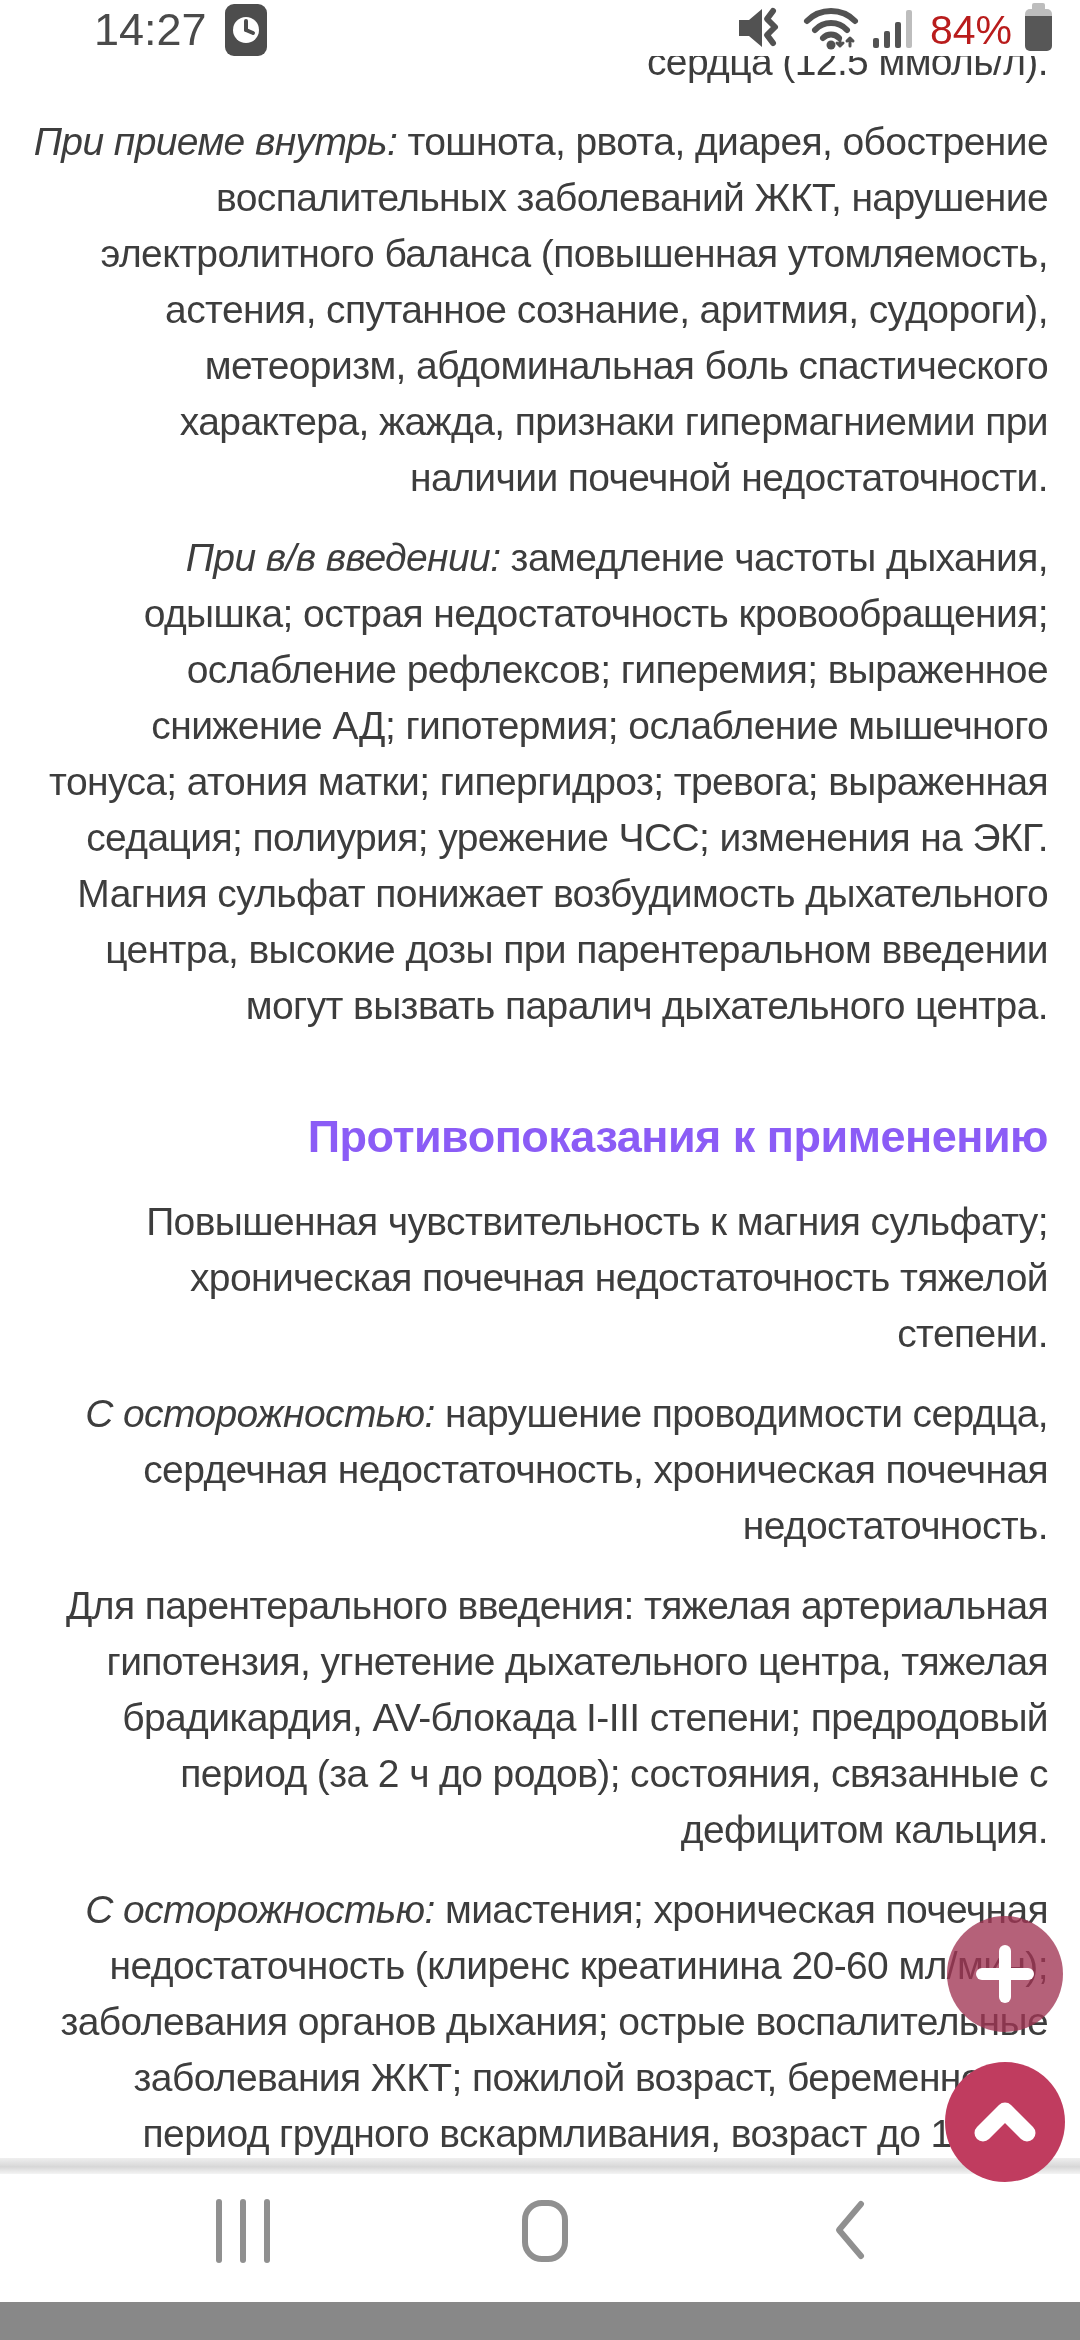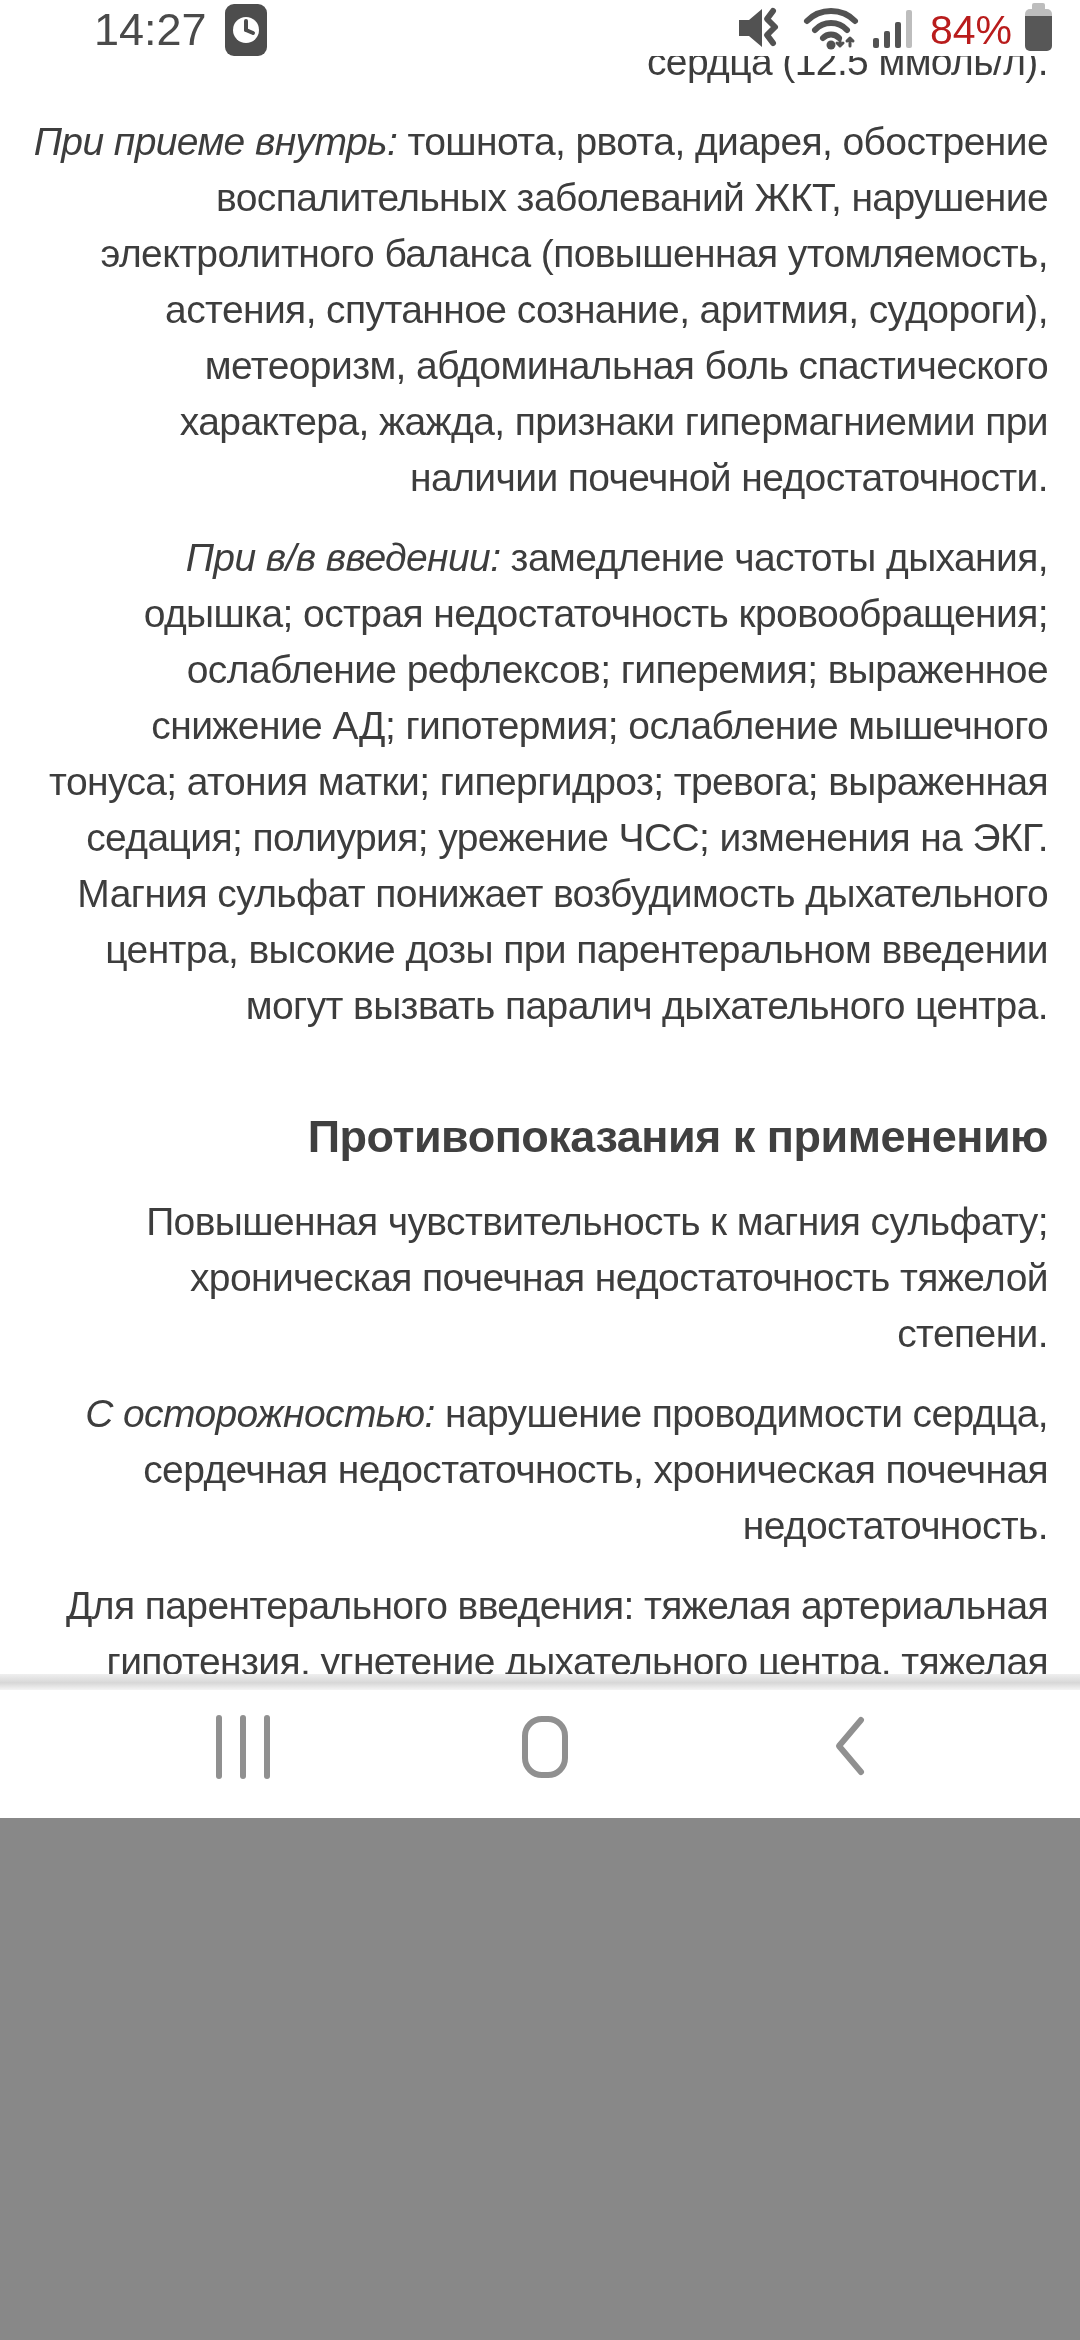--- a/index.html
+++ b/index.html
@@ -1,17 +1,17 @@
 <!DOCTYPE html>
 <html lang="ru"><head>
 <meta charset="utf-8">
 <style>
   html,body{margin:0;padding:0;background:#888;}
   .screen{
-    position:relative;width:1080px;height:1818px;background:#ffffff;
+    position:relative;width:1080px;height:2302px;background:#ffffff;
     overflow:hidden;font-family:"Liberation Sans","DejaVu Sans",sans-serif;
     margin:0 auto;
   }
   
   .statusbar{
     position:absolute;top:0;left:0;right:0;height:56px;background:#ffffff;
     z-index:30;display:flex;align-items:flex-end;justify-content:space-between;
     padding:14px 28px 0 94px;box-sizing:border-box;
   }
   .sb-left{display:flex;align-items:center;gap:18px;}
@@ -27,21 +27,21 @@
   .page{
     position:absolute;top:0;left:0;right:0;bottom:142px;z-index:1;
     padding:0 32px 0 33px;box-sizing:border-box;color:#3d3d3d;
     font-size:39px;line-height:56px;letter-spacing:-0.6px;overflow:hidden;text-align:right;
   }
   .page p{margin:0 0 24px 0;}
   .clipline{margin-top:34px !important;}
   .lead{font-style:italic;margin-top:27px;}
   .section-h{
     margin:76px 0 30px 0;font-size:45px;line-height:54px;font-weight:bold;
-    color:#404040;letter-spacing:-0.5px;
+    color:#8b5cf6;letter-spacing:-0.5px;
   }
   
   .fab{position:absolute;border:none;padding:0;border-radius:50%;cursor:pointer;z-index:20;}
   .fab-plus{left:947px;top:1916px;width:116px;height:116px;background:rgba(160,52,83,0.78);}
   .fab-plus .bar{position:absolute;background:#ffffff;border-radius:6px;}
   .fab-plus .bar.h{left:29px;top:52px;width:58px;height:12px;}
   .fab-plus .bar.v{left:52px;top:29px;width:12px;height:58px;}
   .fab-up{left:945px;top:2062px;width:120px;height:120px;background:#c03c5f;
     display:flex;align-items:center;justify-content:center;}
   

